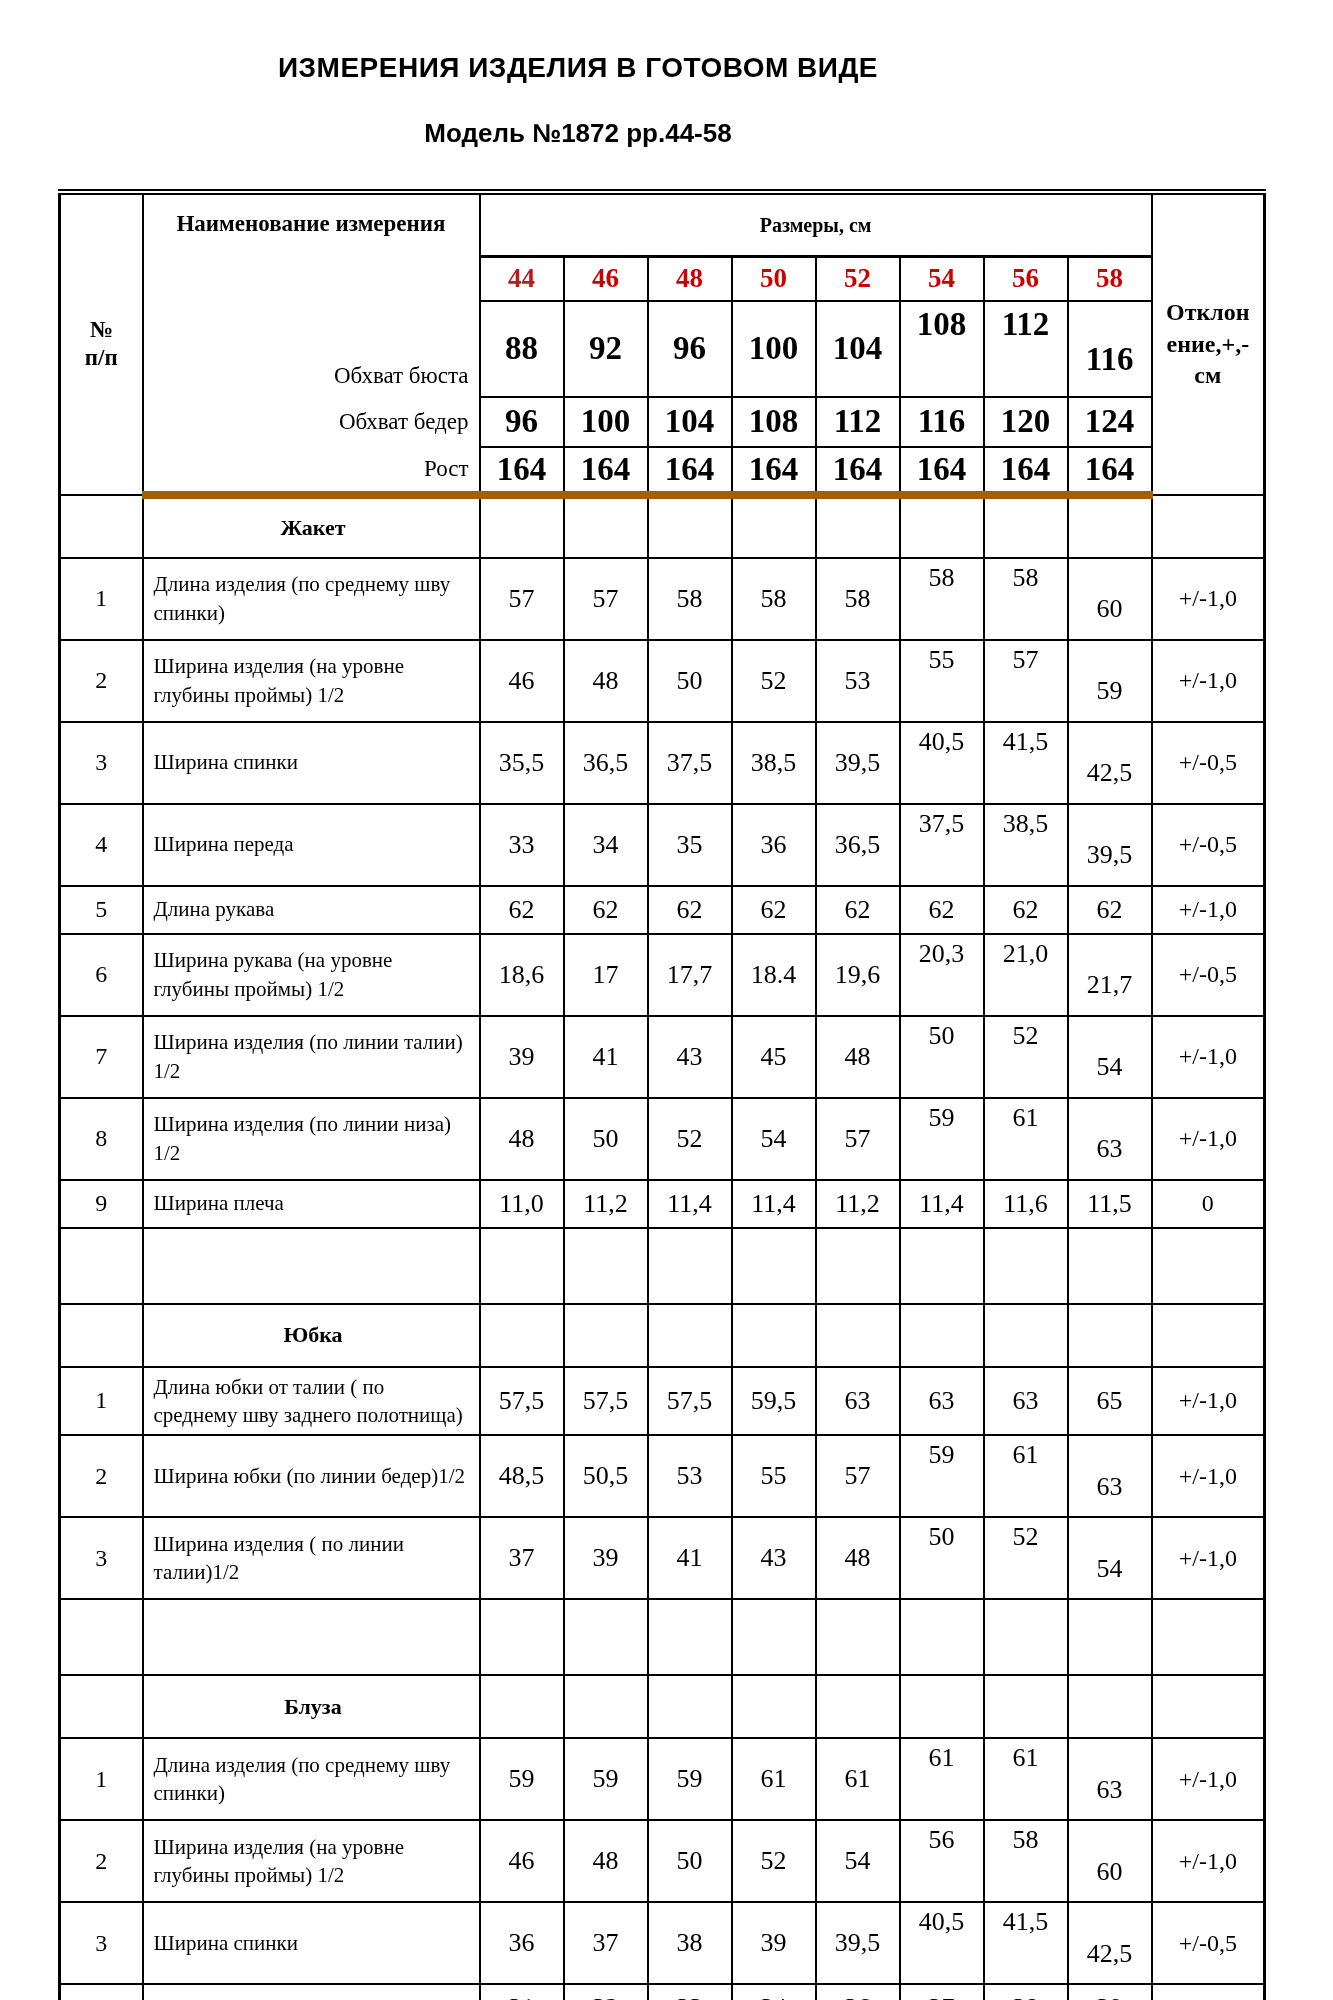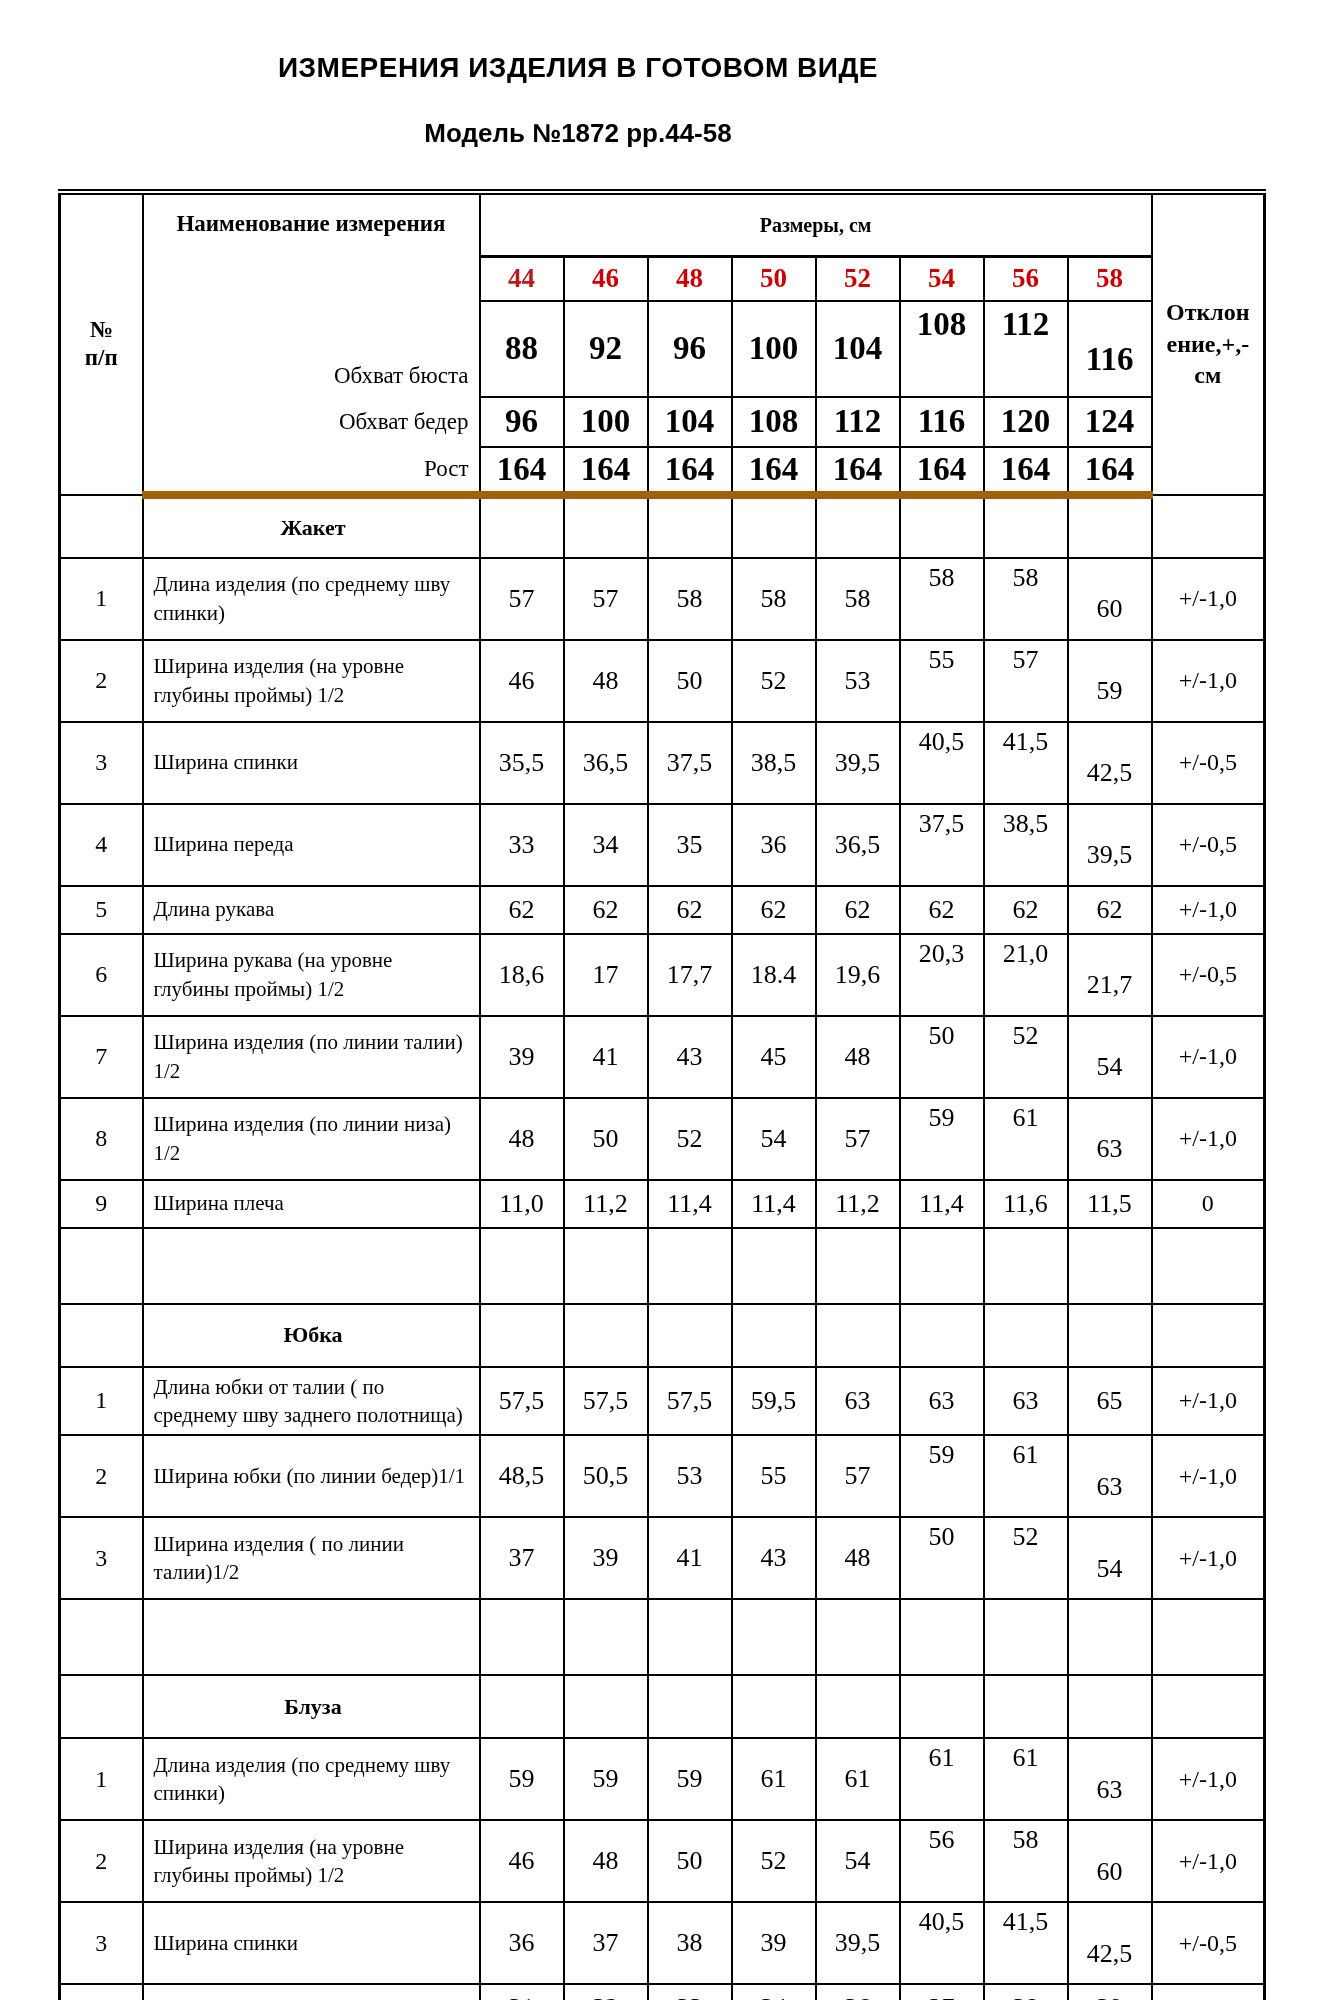--- a/index.html
+++ b/index.html
@@ -302,21 +302,21 @@
         <td class="val s2">57,5</td>
         <td class="val s3">59,5</td>
         <td class="val s4">63</td>
         <td class="val s5">63</td>
         <td class="val s6">63</td>
         <td class="val s7">65</td>
         <td class="dev">+/-1,0</td>
       </tr>
       <tr class="data-row raised">
         <td class="numcell">2</td>
-        <td class="name">Ширина юбки (по линии бедер)1/1</td>
+        <td class="name">Ширина юбки (по линии бедер)1/2</td>
         <td class="val s0">48,5</td>
         <td class="val s1">50,5</td>
         <td class="val s2">53</td>
         <td class="val s3">55</td>
         <td class="val s4">57</td>
         <td class="val s5">59</td>
         <td class="val s6">61</td>
         <td class="val s7">63</td>
         <td class="dev">+/-1,0</td>
       </tr>

